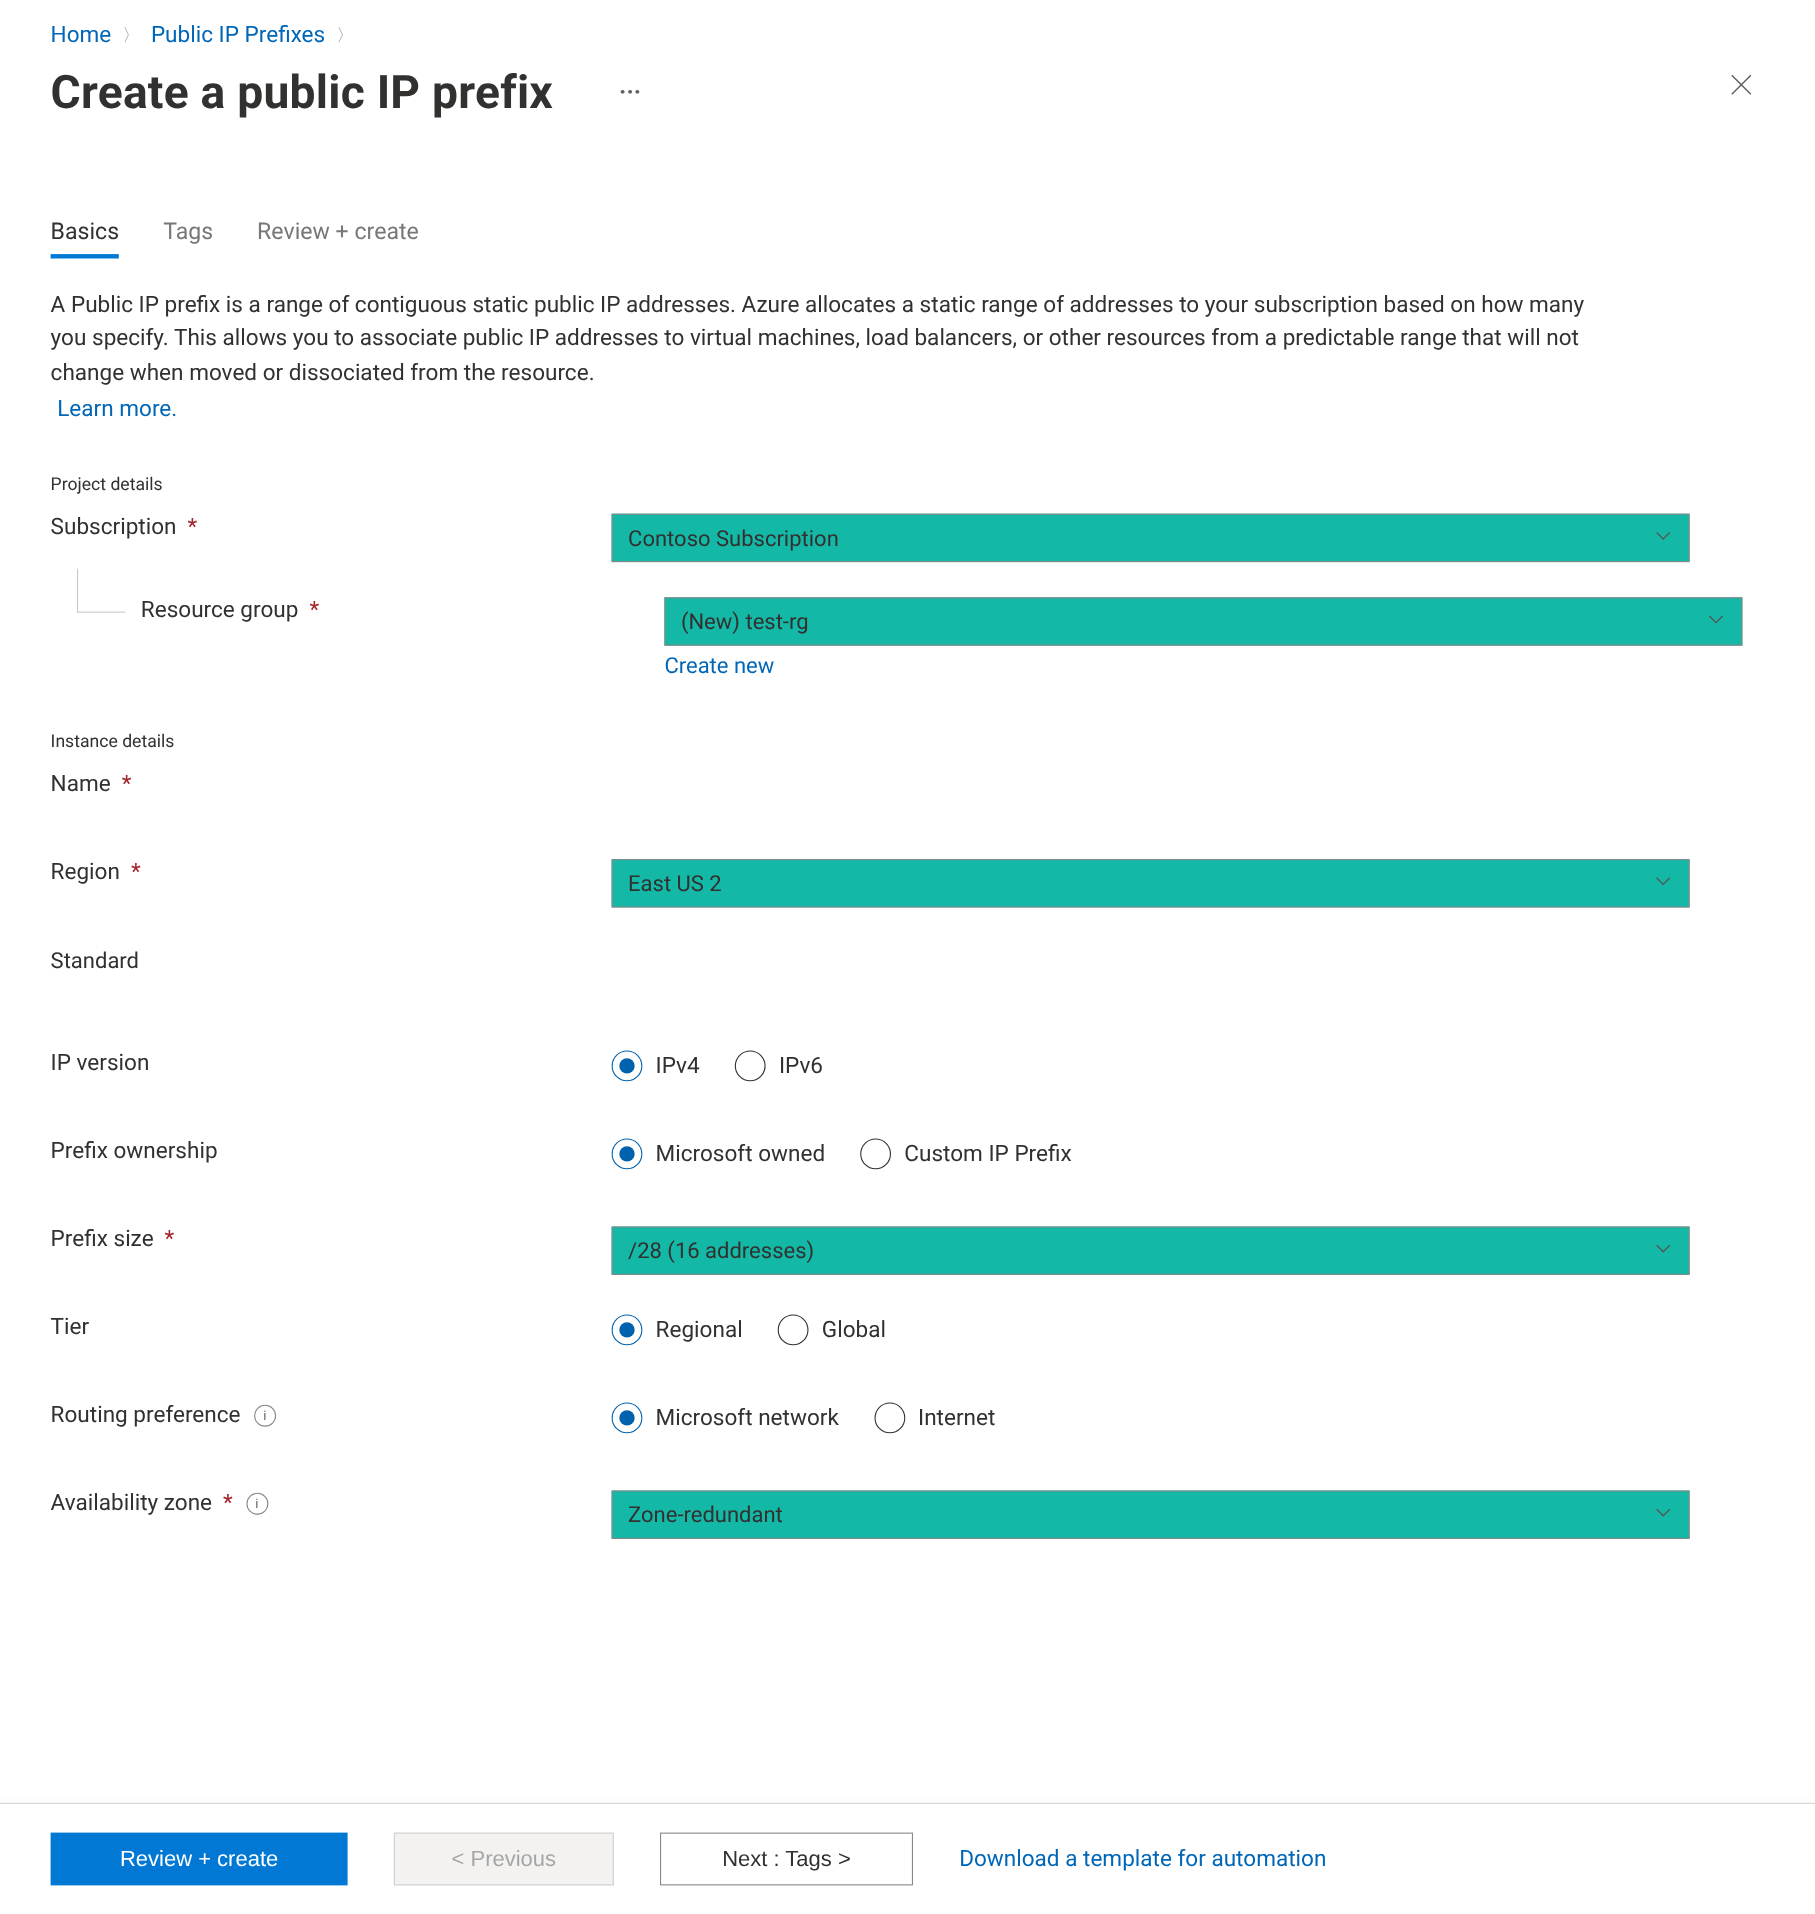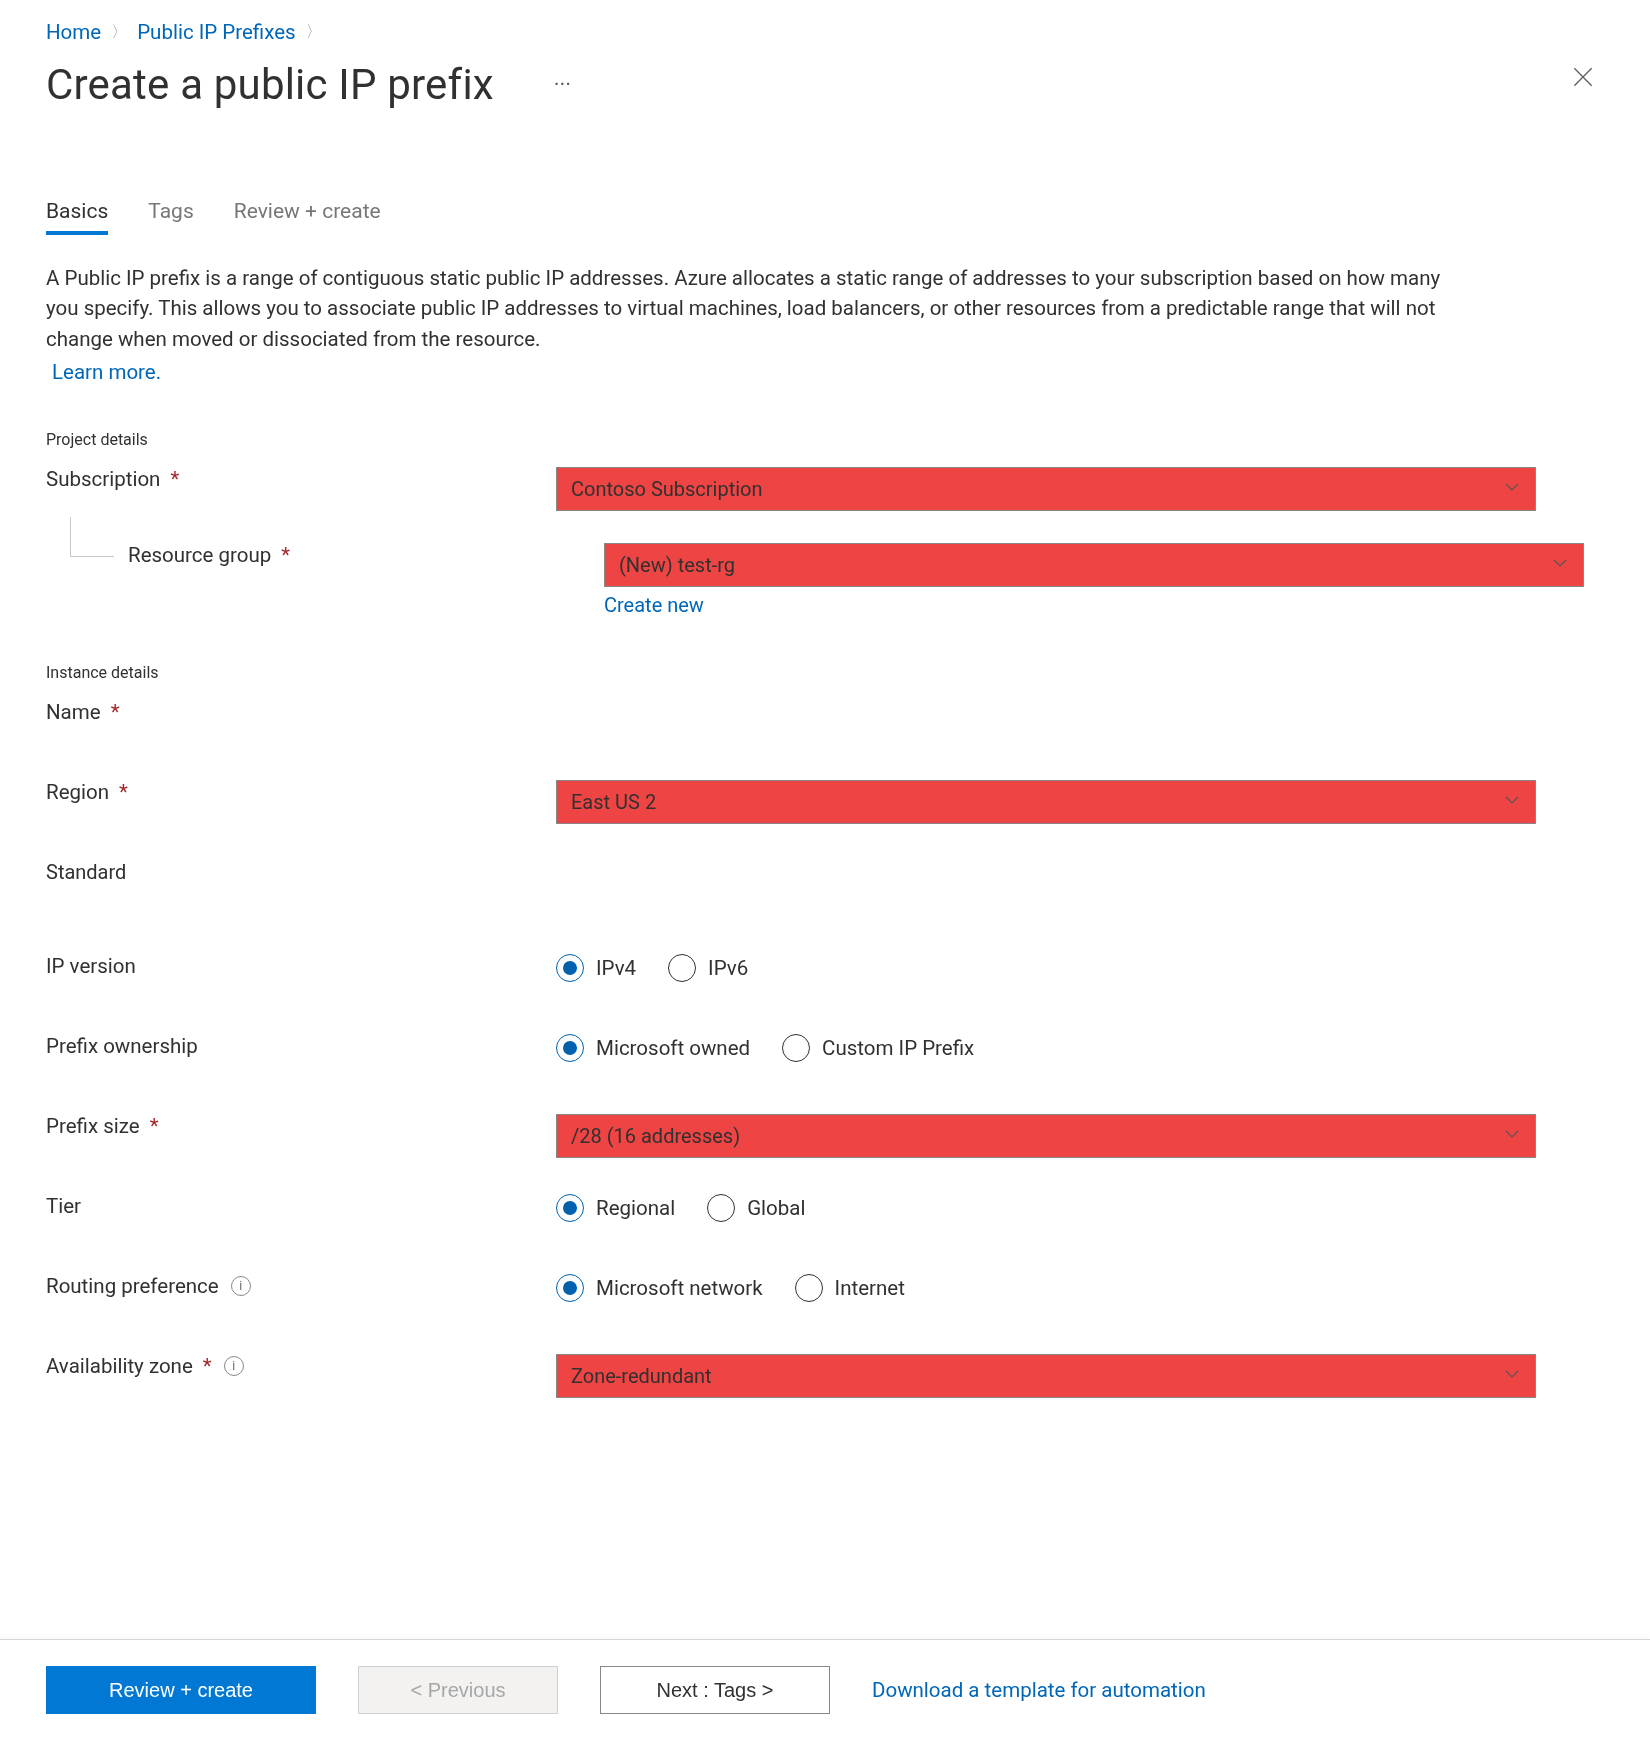--- a/index.html
+++ b/index.html
@@ -27,21 +27,21 @@
   .breadcrumb a { color: #0067b8; text-decoration: none; cursor: pointer; }
   .breadcrumb .chev { color: #9a9a9a; font-size: 16px; }
 
   
   .header-row {
     display: flex;
     align-items: flex-start;
     justify-content: space-between;
   }
   h1.title {
-    font-weight: 400;
+    font-weight: 700;
     font-size: 42px;
     margin: 0 0 90px 0;
     letter-spacing: 0.2px;
     display: flex;
     align-items: center;
     gap: 32px;
   }
   .ellipsis-icon {
     font-size: 22px;
     color: #605e5c;
@@ -109,21 +109,21 @@
     font-size:12px; color:#666; margin-left:4px;
   }
 
   .input-col { flex: 1; max-width: 980px; }
 
   
   .select, .text-input {
     width: 100%;
     height: 44px;
     border: 1px solid #888;
-    background: #ef4444;
+    background: #14b8a6;
     padding: 0 42px 0 14px;
     font-size: 20px;
     color: #323130;
     position: relative;
     display: flex;
     align-items: center;
     cursor: pointer;
   }
   .select .chev-down {
     position: absolute; right: 14px; top: 50%; transform: translateY(-50%);

